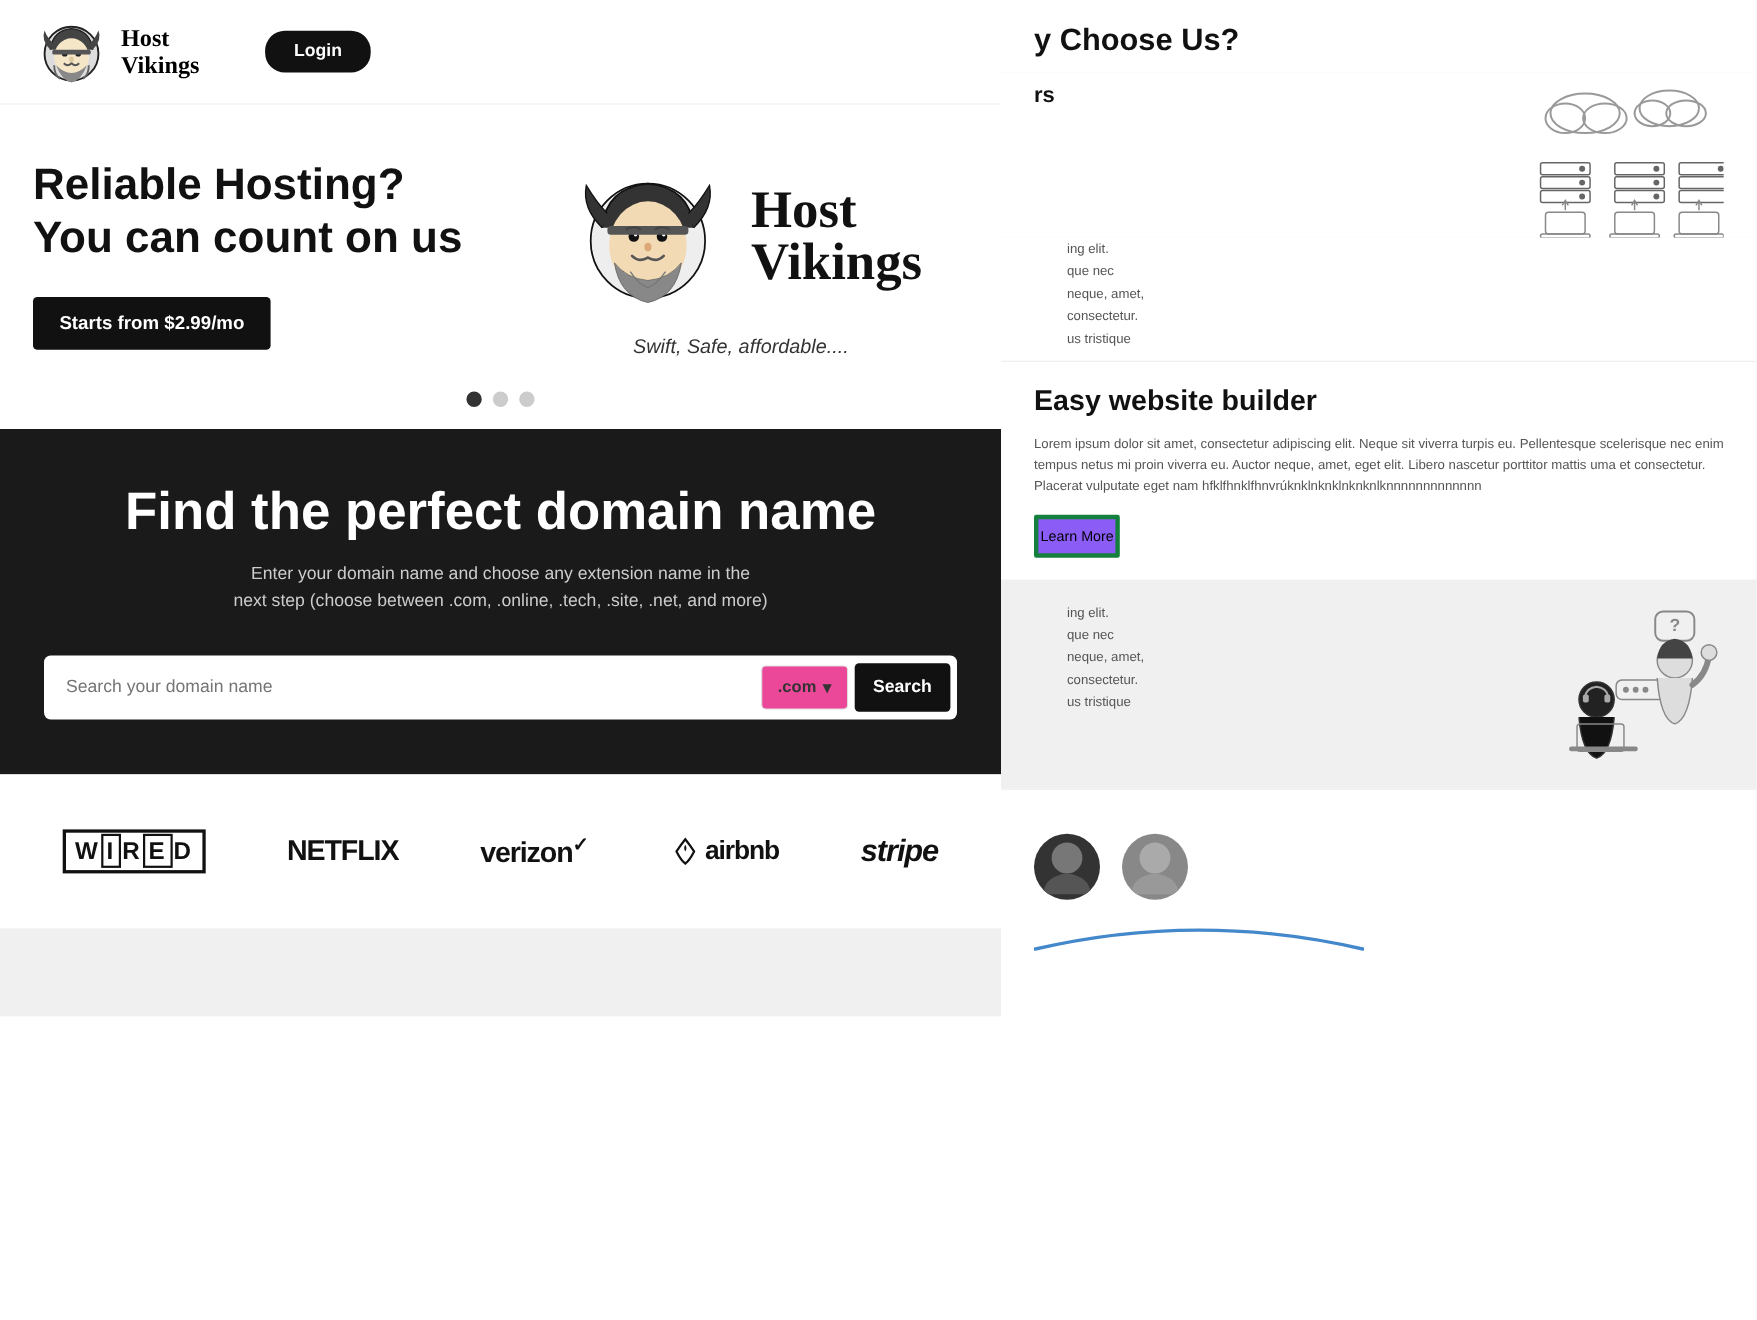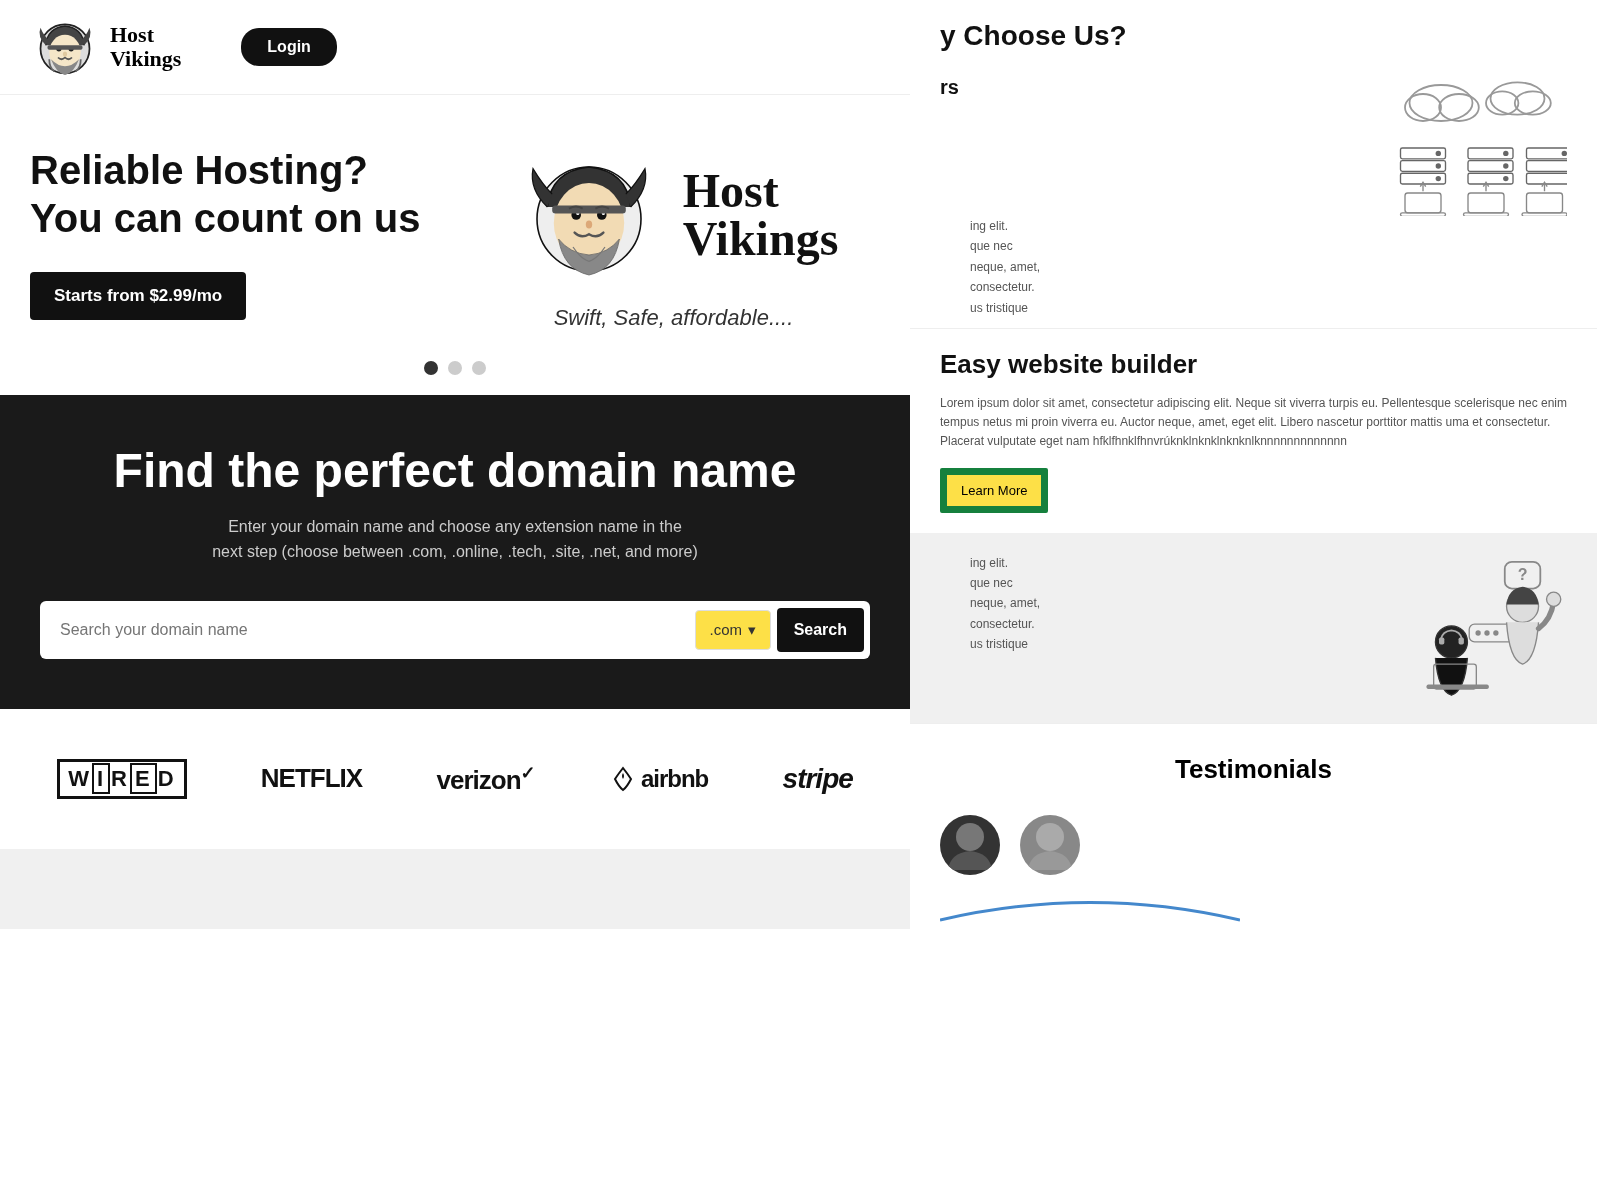--- a/index.html
+++ b/index.html
@@ -109,21 +109,21 @@
     }
     .hero-brand-name {
       font-size: 58px;
       font-weight: 900;
       font-family: 'Georgia', serif;
       line-height: 1;
       color: #111;
     }
     .hero-tagline {
       font-style: italic;
-      font-size: 22px;
+      font-size: 18px;
       margin-top: 10px;
       color: #333;
     }
 
     
     .carousel-dots {
       display: flex;
       justify-content: center;
       gap: 10px;
       padding: 10px 0 20px 0;
@@ -176,27 +176,28 @@
       padding: 14px 20px;
       font-size: 16px;
       color: #888;
       background: #fff;
     }
     .domain-ext-select {
       border: 1px solid #ddd;
       border-radius: 4px;
       padding: 10px 14px;
       font-size: 15px;
-      background: #fde047;
+      background: #ec4899;
       cursor: pointer;
       display: flex;
       align-items: center;
       gap: 6px;
       color: #333;
       margin-right: 6px;
+      font-weight: bold;
     }
     .domain-search-btn {
       background: #111;
       color: #fff;
       border: none;
       padding: 13px 17px;
       font-size: 16px;
       font-weight: 700;
       border-radius: 4px;
       cursor: pointer;
@@ -265,23 +266,23 @@
       margin-bottom: 14px;
       color: #111;
     }
     .easy-builder-text {
       font-size: 12px;
       color: #555;
       line-height: 1.6;
       margin-bottom: 16px;
     }
     .learn-more-btn {
-      border: 7px solid #15803d;
-      background: #fde047;
-      padding: 8px 14px;
+      border: 4px solid #15803d;
+      background: #8b5cf6;
+      padding: 8px 2px;
       font-size: 13px;
       cursor: pointer;
       border-radius: 2px;
     }
 
     
     .right-mid-gray {
       background: #f0f0f0;
       padding: 20px 30px;
       min-height: 120px;
@@ -555,21 +556,20 @@
         <rect x="30" y="125" width="48" height="28" rx="3" fill="none" stroke="#888" stroke-width="1.5"></rect>
 
         <path d="M38 97 Q40 88 50 87 Q60 88 62 97" fill="none" stroke="#aaa" stroke-width="2"></path>
         <rect x="36" y="95" width="6" height="8" rx="2" fill="#aaa"></rect>
         <rect x="58" y="95" width="6" height="8" rx="2" fill="#aaa"></rect>
       </svg>
     </div>
   </div>
 
   <div class="testimonials-section" style="background:#fff;padding:30px 30px 20px 30px;flex:1;">
-    <div class="testimonials-title">Testimonials</div>
     
     <div style="display:flex;gap:20px;padding:10px 0;">
       <div style="width:60px;height:60px;border-radius:50%;background:#333;overflow:hidden;">
         <svg viewBox="0 0 60 60">
           <circle cx="30" cy="22" r="14" fill="#777"></circle>
           <path d="M8 55 Q10 38 30 36 Q50 38 52 55" fill="#555"></path>
         </svg>
       </div>
       <div style="width:60px;height:60px;border-radius:50%;background:#888;overflow:hidden;">
         <svg viewBox="0 0 60 60">

